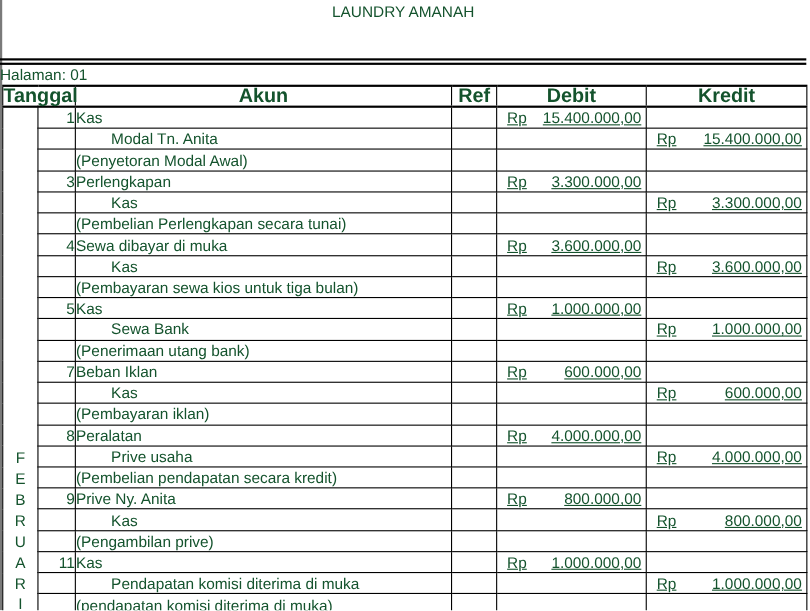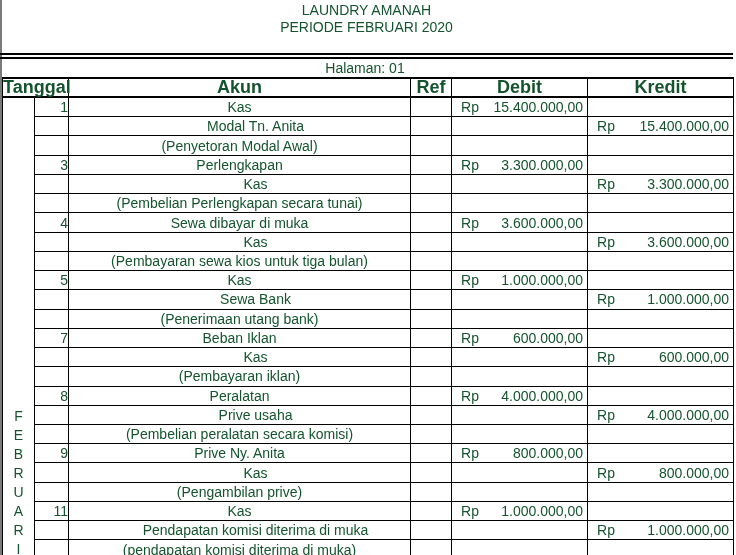--- a/index.html
+++ b/index.html
@@ -13,54 +13,53 @@
   .title-block {
     position:absolute; top:2px; left:0; width:733px;
     text-align:center; font-size:14px; line-height:17px;
   }
   .rule-double {
     position:absolute; top:53px; left:0; width:733px; height:2px;
     border-top:2px solid #000; border-bottom:2px solid #000;
   }
   .halaman-row {
     position:absolute; top:59px; left:0; width:730px; height:18px;
-    text-align:center; font-size:14px; line-height:18px;
+    text-align:left; font-size:14px; line-height:18px;
   }
   table.journal {
     position:absolute; top:77px; left:2px; width:731px;
     border-collapse:collapse; table-layout:fixed;
   }
   table.journal th {
     border:1px solid #000; border-top:2px solid #000; border-bottom:2px solid #000;
     font-size:18px; font-weight:bold; text-align:center;
     height:17px; padding:0; line-height:17px;
   }
   table.journal td {
     border:1px solid #000; font-size:14px; height:18px; line-height:18px;
     padding:0; white-space:nowrap; overflow:hidden; vertical-align:middle;
   }
   td.month-cell { border-bottom:none; vertical-align:top; }
   .month-stack { padding-top:309px; }
   .month-letter { height:19px; line-height:19px; text-align:center; font-size:14px; }
   td.date-cell { text-align:right; padding-right:13px; }
-  td.akun-cell { padding-left:4px;text-align:center; }
+  td.akun-cell { padding-left:4px; }
   td.akun-cell.indent { padding-left:32px; }
-  td.money-cell .wrap { display:flex; justify-content:space-between; align-items:flex-start; height:18px; }
+  td.money-cell .wrap { display:flex; justify-content:space-between; align-items:flex-start; height:18px;text-decoration:underline; }
   td.money-cell .rp { padding-left:9px; }
   td.money-cell .amt { padding-right:4px; }
 </style>
 </head>
 <body>
 
 <div class="page">
   <div class="page-edge"></div>
 
   <div class="title-block">
     <div>LAUNDRY AMANAH</div>
-    <div>PERIODE FEBRUARI 2020</div>
   </div>
 
   <div class="rule-double"></div>
 
   <div class="halaman-row">Halaman: 01</div>
 
   <table class="journal">
     <colgroup>
       <col style="width:32px">
         <col style="width:34px">
@@ -265,21 +264,21 @@
           <td class="money-cell"></td>
           <td class="money-cell">
             <div class="wrap">
               <span class="rp">Rp</span>
               <span class="amt">4.000.000,00</span>
             </div>
           </td>
         </tr>
         <tr>
           <td class="date-cell"></td>
-          <td class="akun-cell">(Pembelian peralatan secara komisi)</td>
+          <td class="akun-cell">(Pembelian pendapatan secara kredit)</td>
           <td class="ref-cell"></td>
           <td class="money-cell"></td>
           <td class="money-cell"></td>
         </tr>
         <tr>
           <td class="date-cell">9</td>
           <td class="akun-cell">Prive Ny. Anita</td>
           <td class="ref-cell"></td>
           <td class="money-cell">
             <div class="wrap">

